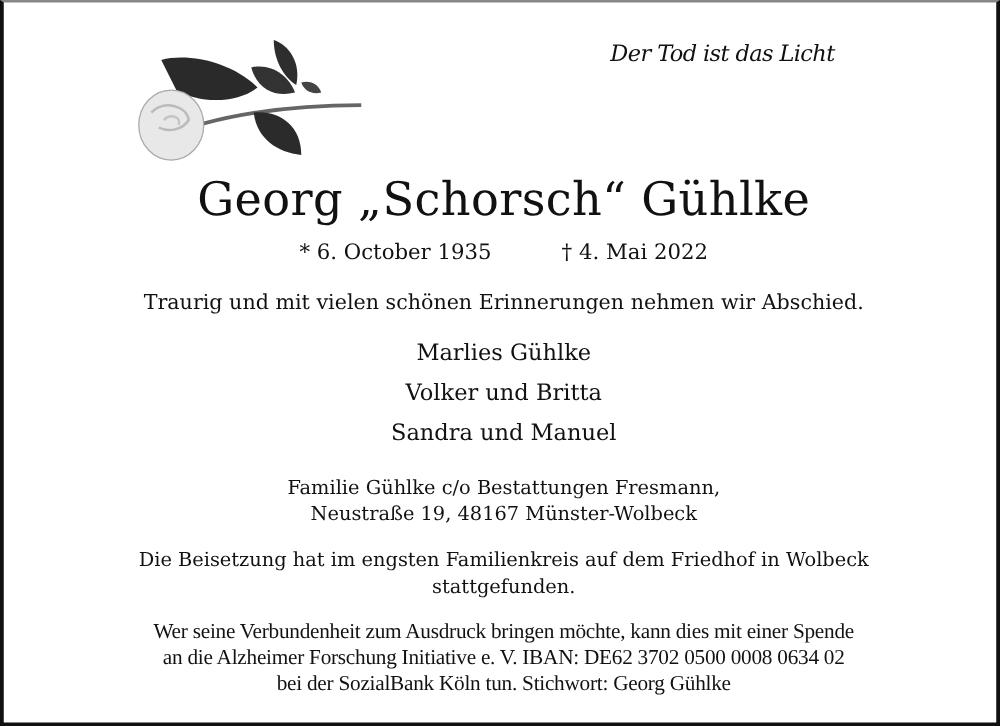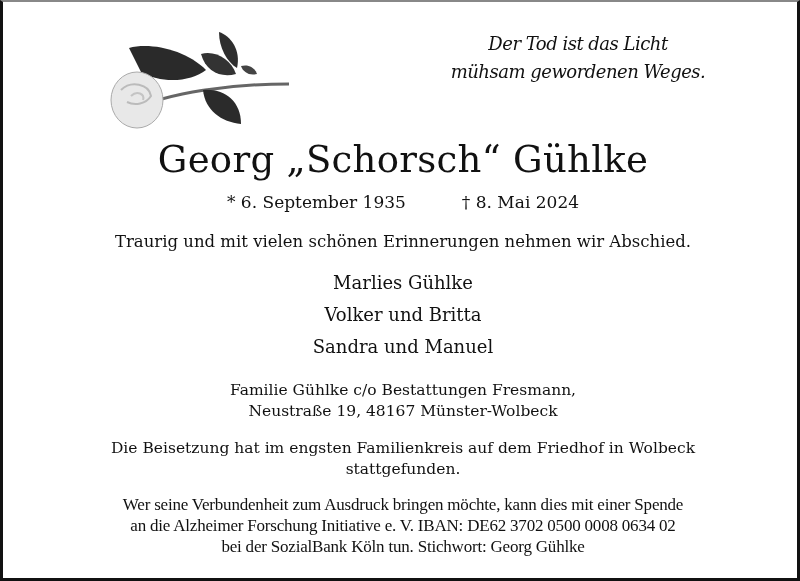--- a/index.html
+++ b/index.html
@@ -42,27 +42,26 @@
     <path d="M128 0 C140 4 150 18 146 36 C136 30 128 16 128 0 Z" fill="#2e2e2e"></path>
     <path d="M112 58 C132 56 150 68 150 92 C130 90 114 78 112 58 Z" fill="#2b2b2b"></path>
     <path d="M150 34 C158 32 164 36 166 42 C158 44 152 40 150 34 Z" fill="#444"></path>
     <ellipse cx="46" cy="68" rx="26" ry="28" fill="#e8e8e8" stroke="#aaa" stroke-width="1"></ellipse>
     <path d="M30 58 C40 48 58 52 60 64 C55 72 44 74 36 70" fill="none" stroke="#bbb" stroke-width="2"></path>
     <path d="M40 64 C46 58 54 62 52 68" fill="none" stroke="#c4c4c4" stroke-width="2"></path>
   </svg>
 
   <div class="quote">
     <div>Der Tod ist das Licht</div>
-    <div>mühsam gewordenen Weges.</div>
   </div>
 
   <div class="center serif name">Georg „Schorsch“ Gühlke</div>
 
   <div class="center serif dates">
-    <span>* 6. September 1935</span><span class="gap"></span><span>† 8. Mai 2024</span>
+    <span>* 6. October 1935</span><span class="gap"></span><span>† 4. Mai 2022</span>
   </div>
 
   <div class="center serif intro">Traurig und mit vielen schönen Erinnerungen nehmen wir Abschied.</div>
 
   <div class="center serif fam" style="top:270px">Marlies Gühlke</div>
   <div class="center serif fam" style="top:302px">Volker und Britta</div>
   <div class="center serif fam" style="top:334px">Sandra und Manuel</div>
 
   <div class="center serif addr">
     <div>Familie Gühlke c/o Bestattungen Fresmann,</div>

